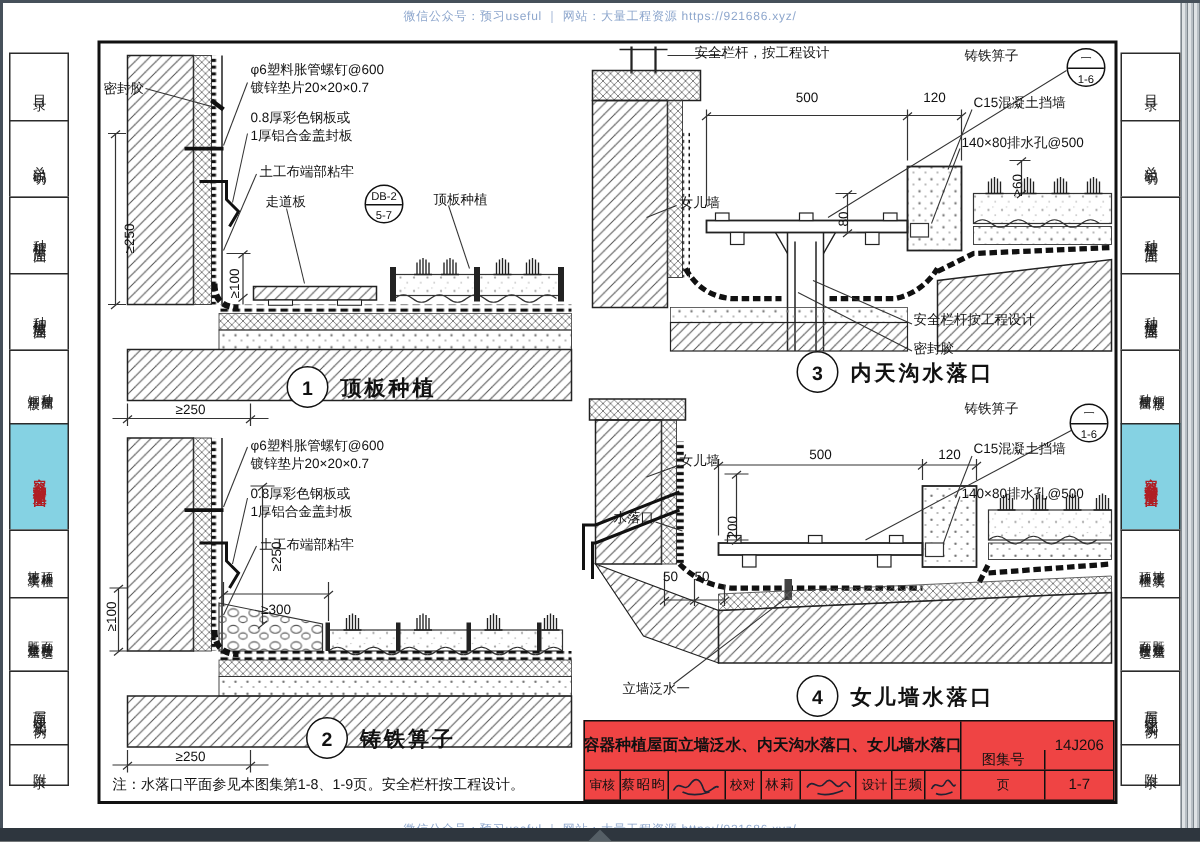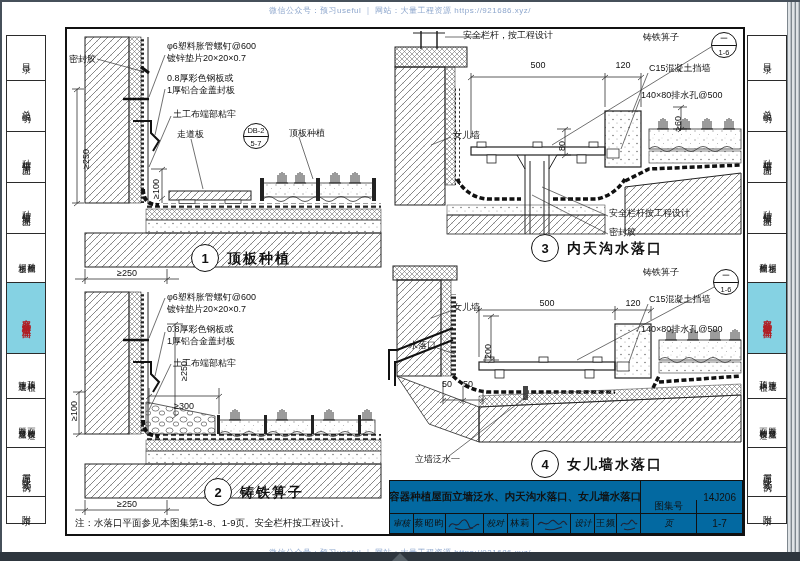--- a/index.html
+++ b/index.html
@@ -37,28 +37,28 @@
   .rot{position:absolute;font-size:9px;color:#111;white-space:nowrap;transform:rotate(-90deg);transform-origin:left top;}
   .cap{position:absolute;width:28px;height:28px;border:1.6px solid #111;border-radius:50%;
     display:flex;align-items:center;justify-content:center;font-size:13px;font-weight:600;color:#111;background:#fff;}
   .capt{position:absolute;font-size:14px;font-weight:700;color:#111;letter-spacing:2px;white-space:nowrap;}
   .bub{position:absolute;width:26px;height:26px;border:1px solid #111;border-radius:50%;background:#fff;font-size:7.5px;color:#111;overflow:hidden;}
   .bub .t{height:13px;border-bottom:1px solid #111;display:flex;align-items:center;justify-content:center;}
   .bub .b{height:12px;display:flex;align-items:center;justify-content:center;}
   .note{position:absolute;font-size:9.5px;color:#111;white-space:nowrap;}
 
   
-  .tblock{position:absolute;left:322px;top:451px;width:354px;height:54px;border:1.5px solid #111;display:flex;flex-direction:column;background:#0369a1;}
+  .tblock{position:absolute;left:322px;top:451px;width:354px;height:54px;border:1.5px solid #111;display:flex;flex-direction:column;background:#ef4444;}
   .trow{display:flex;flex:1;}
   .tcell{border-right:1px solid #111;display:flex;align-items:center;justify-content:center;color:#111;overflow:hidden;}
   .tcell:last-child{border-right:none;}
   .trow.r1{border-bottom:1px solid #111;}
   .tcell.title{width:252px;font-size:10.5px;font-weight:700;white-space:nowrap;}
   .tcell.w56{width:56px;font-size:9.5px;margin-top:19px;} .tcell.w45{width:45px;font-size:10px;}
-  .tcell.lab{font-size:8.5px;font-style:italic;} .tcell.nm{font-size:9px;letter-spacing:1px;}
+  .tcell.lab{font-size:8.5px;} .tcell.nm{font-size:9px;letter-spacing:1px;}
 </style>
 </head>
 <body>
 
 <div class="viewer">
 
   <svg width="0" height="0" style="position:absolute">
     <defs>
       <pattern id="pat-hatch" width="7" height="7" patternUnits="userSpaceOnUse">
         <path d="M-1,8 L8,-1 M-1,1 L1,-1 M6,8 L8,6" stroke="#555" stroke-width="0.7"></path>

